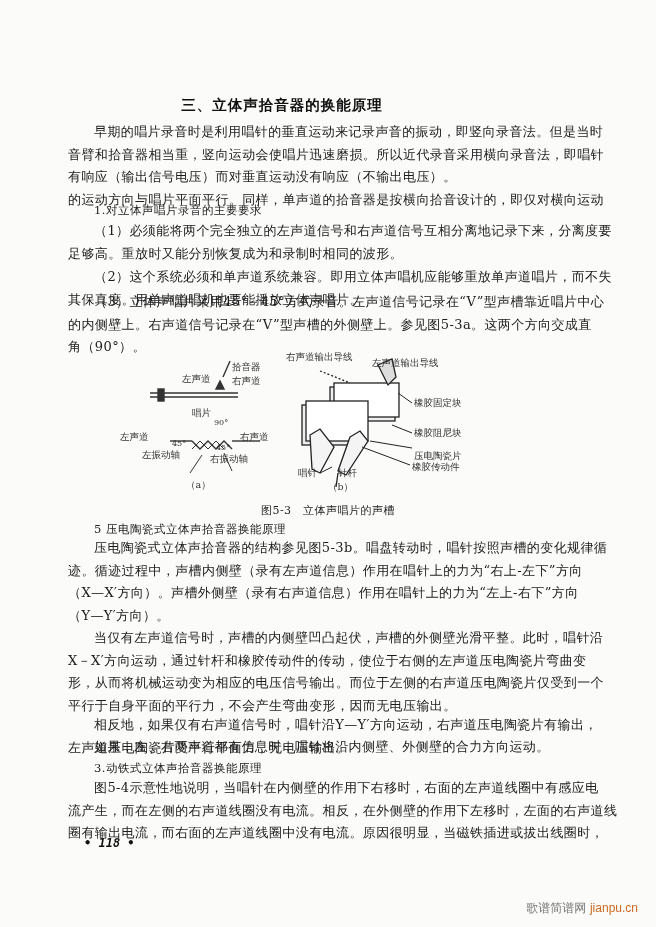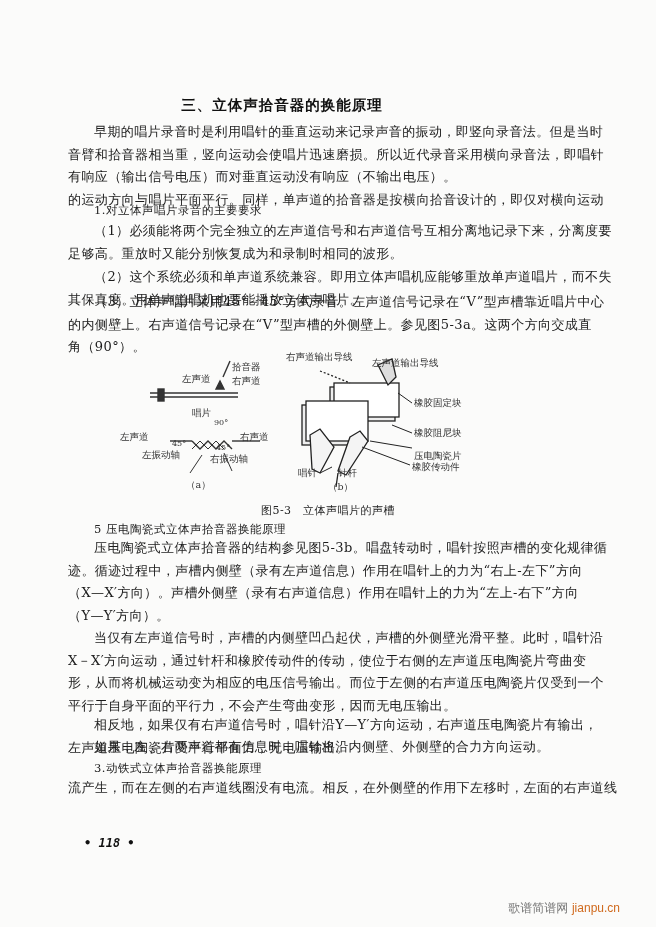--- a/index.html
+++ b/index.html
@@ -31,21 +31,21 @@
     .fig-label { position: absolute; font-size: 9.5px; color: #333; white-space: nowrap; }
     .caption {
       position: absolute; top: 503px; left: 0; width: 656px; text-align: center;
       font-size: 11px; letter-spacing: 0.5px; color: #222;
     }
     .page-num {
       position: absolute; left: 84px; top: 836px; font-size: 12px; font-weight: bold;
       font-style: italic; font-family: "DejaVu Sans Mono", monospace; color: #111;
     }
     .watermark {
-      position: absolute; right: 36px; top: 900px; font-size: 12px; color: #777;
+      position: absolute; right: 18px; top: 900px; font-size: 12px; color: #777;
       font-family: "DejaVu Sans", sans-serif;
     }
     .watermark .site { color: #d06a1e; font-family: "Liberation Sans", sans-serif; }
   </style>
 </head>
 <body>
 
 <div class="page">
 
   <div class="title">三、立体声拾音器的换能原理</div>
@@ -156,21 +156,23 @@
     <span class="line indent">相反地，如果仅有右声道信号时，唱针沿Y—Y′方向运动，右声道压电陶瓷片有输出，</span>
     <span class="line">左声道压电陶瓷片受平行平面力，无电压输出。</span>
   </div>
   <div class="para" style="top:736px;">
     <span class="line indent">如果，左、右两声道都有信息时，唱针将沿内侧壁、外侧壁的合力方向运动。</span>
   </div>
 
   <div class="subhead" style="top:761px;">3.动铁式立体声拾音器换能原理</div>
 
   <div class="para" style="top:777px;">
+    <span class="line indent">图5-4示意性地说明，当唱针在内侧壁的作用下右移时，右面的左声道线圈中有感应电</span>
     <span class="line">流产生，而在左侧的右声道线圈没有电流。相反，在外侧壁的作用下左移时，左面的右声道线</span>
+    <span class="line">圈有输出电流，而右面的左声道线圈中没有电流。原因很明显，当磁铁插进或拔出线圈时，</span>
   </div>
 
   <div class="page-num">• 118 •</div>
 
   <div class="watermark">
     <span>歌谱简谱网</span>
     <span class="site">jianpu.cn</span>
   </div>
 </div>
 

